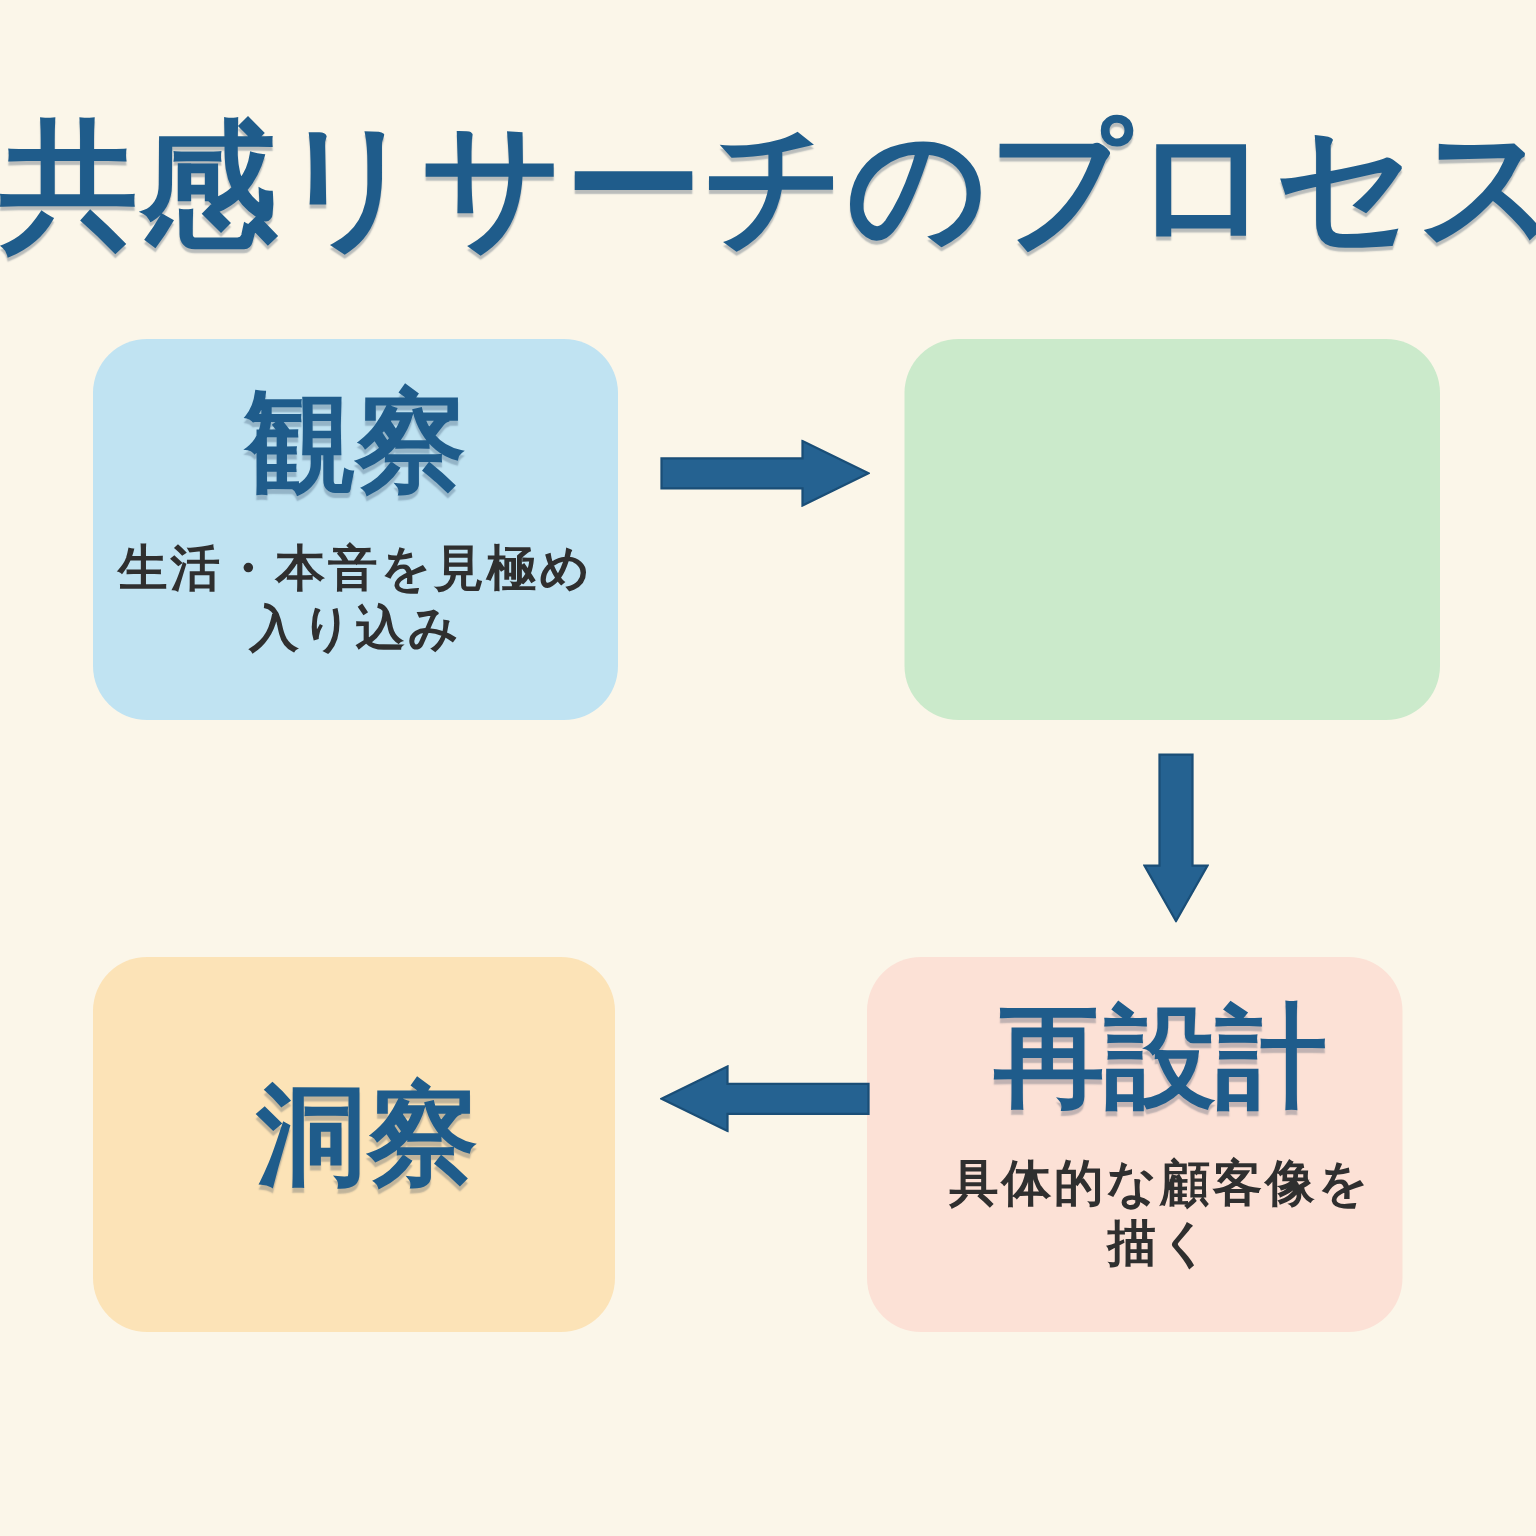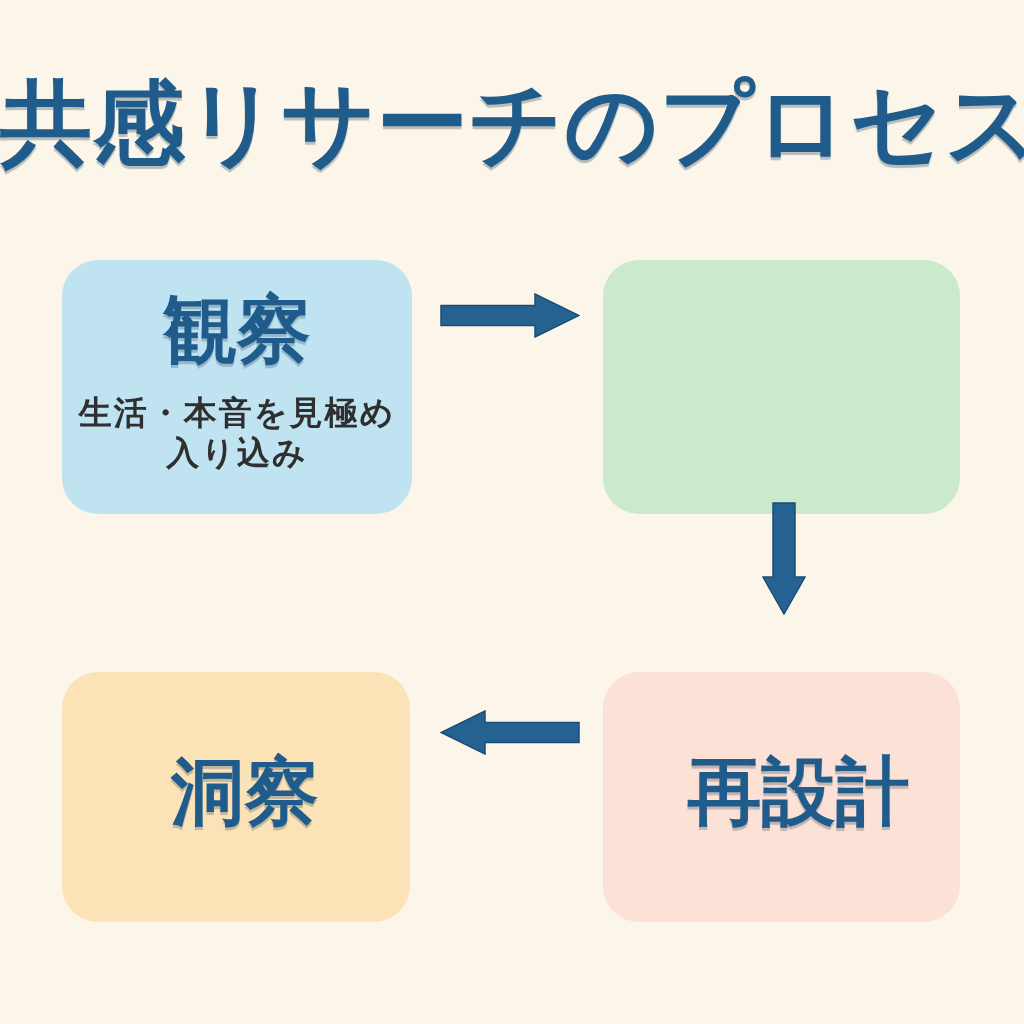--- a/index.html
+++ b/index.html
@@ -32,41 +32,40 @@
   .step-box {
     position: absolute;
     border-radius: 36px;
     display: flex;
     flex-direction: column;
     align-items: center;
     justify-content: center;
     text-align: center;
     box-sizing: border-box;
     padding: 10px 14px;
-    margin-top: 34px;
   }
   .step-box .step-title {
     font-size: 74px;
     font-weight: 800;
     line-height: 1;
     color: var(--title-ink, #1F5C8B);
     text-shadow: 0 3px 1px rgba(15, 40, 70, 0.25);
   }
   .step-box .step-description {
     margin-top: 24px;
     font-size: 33px;
     font-weight: 700;
     line-height: 1.22;
     letter-spacing: 2px;
     color: var(--desc-ink, #2F2F2F);
     white-space: pre-line;
   }
   .box-observation { left: 62px;  top: 226px; width: 350px; height: 254px; background: var(--box-blue,   #C0E3F2); }
   .box-dialogue    { left: 603px; top: 226px; width: 357px; height: 254px; background: var(--box-green,  #CBEACB); }
-  .box-redesign    { left: 603px; top: 638px; width: 357px; height: 250px; background: var(--box-pink,   #FCE1D6); padding-left: 48px; }
+  .box-redesign    { left: 578px; top: 638px; width: 357px; height: 250px; background: var(--box-pink,   #FCE1D6); padding-left: 48px; }
   .box-insight     { left: 62px;  top: 638px; width: 348px; height: 250px; background: var(--box-orange, #FCE3B7); padding-left: 32px; }
 
   .flow-arrow { position: absolute; display: block; }
   .arrow-right { left: 440px; top: 293px; }
   .arrow-down  { left: 762px; top: 502px; }
   .arrow-left  { left: 440px; top: 710px; }
   .flow-arrow polygon {
     fill: var(--arrow, #256291);
     stroke: var(--arrow-stroke, #1A4E77);
     stroke-width: 1.5;
@@ -84,20 +83,22 @@
     <div class="step-title">観察</div>
     <div class="step-description">生活・本音を見極め
 入り込み</div>
   </div>
 
   <div class="step-box box-dialogue">
   </div>
 
   <div class="step-box box-redesign">
     <div class="step-title">再設計</div>
+    <div class="step-description">具体的な顧客像を
+描く</div>
   </div>
 
   <div class="step-box box-insight">
     <div class="step-title">洞察</div>
   </div>
 
   <svg class="flow-arrow arrow-right" width="140" height="45" viewBox="0 0 140 45" aria-hidden="true">
     <polygon points="1,12.5 95,12.5 95,1 139,22.5 95,44 95,32.5 1,32.5"></polygon>
   </svg>
 

